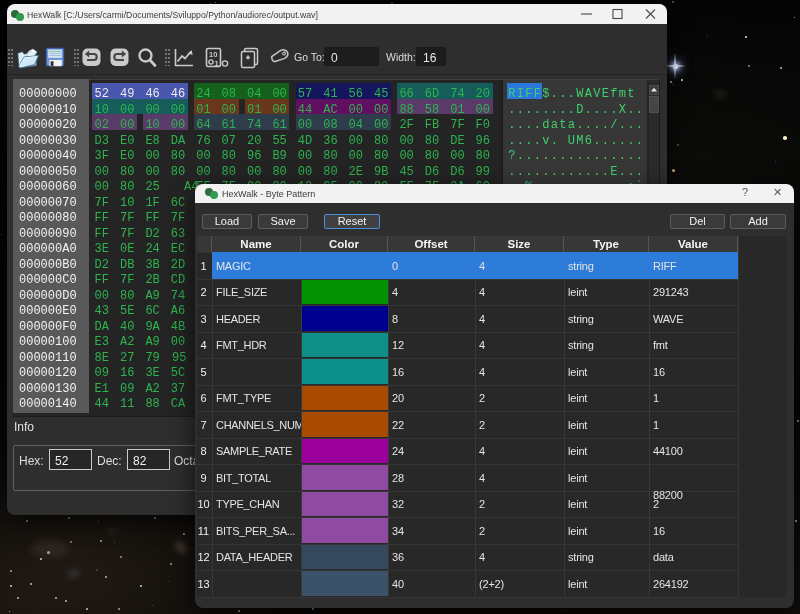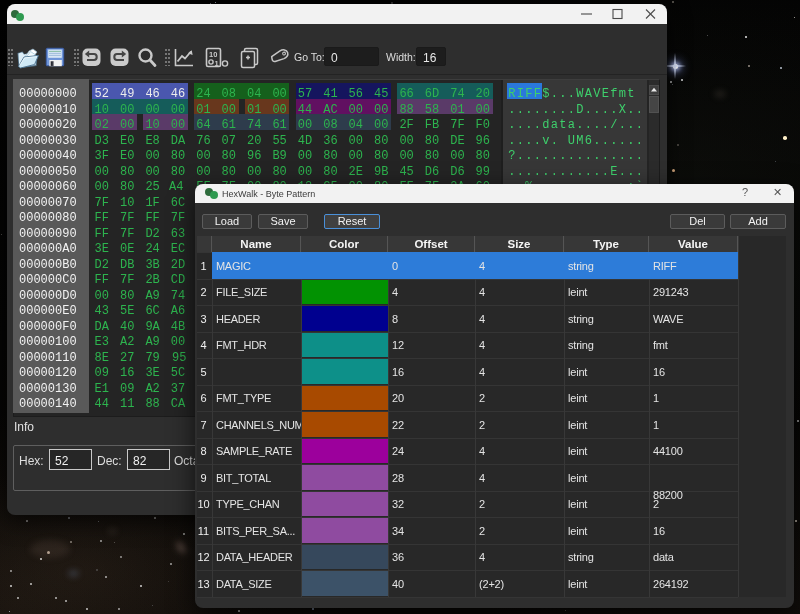--- a/index.html
+++ b/index.html
@@ -240,20 +240,21 @@
       <i class="v"></i>
     </div>
 </div>
 
 <div id="win">
   <div class="tbar"></div>
   <div class="tico" style="left:4px;top:6px">
       <i class="b1"></i>
       <i class="b2"></i>
     </div>
+  <div class="ttxt">HexWalk [C:/Users/carmi/Documents/Sviluppo/Python/audiorec/output.wav]</div>
   <svg class="capbtn" style="left:566px" width="94" height="20" viewBox="0 0 94 20">
     <line x1="8" y1="10" x2="19" y2="10" stroke="#4a4a4a" stroke-width="1.1"></line>
     <rect x="40" y="5.5" width="9" height="9" fill="none" stroke="#4a4a4a" stroke-width="1.1"></rect>
     <line x1="73" y1="5.5" x2="82" y2="14.5" stroke="#4a4a4a" stroke-width="1.1"></line>
     <line x1="82" y1="5.5" x2="73" y2="14.5" stroke="#4a4a4a" stroke-width="1.1"></line>
   </svg>
   <div id="toolbar">
     <i class="grip" style="left:1px"></i>
     <svg class="icon" style="left:9px" width="23" height="22" viewBox="0 0 23 22">
       <path d="M2.5 19.5 L1.5 6 L6.5 4.5 L8.5 7 L14 5.5 L14.5 9 L20 8 L21.5 8.5 L20.5 19 L4.5 21 Z" fill="#5a7d96" opacity=".9"></path>
@@ -456,21 +457,21 @@
     <i class="hb" style="left:316.2px;top:160.7px">80</i>
     <i class="hb" style="left:341.6px;top:160.7px">2E</i>
     <i class="hb" style="left:367.0px;top:160.7px">9B</i>
     <i class="hb" style="left:392.4px;top:160.7px">45</i>
     <i class="hb" style="left:417.8px;top:160.7px">D6</i>
     <i class="hb" style="left:443.2px;top:160.7px">D6</i>
     <i class="hb" style="left:468.6px;top:160.7px">99</i>
     <i class="hb" style="left:87.6px;top:176.2px">00</i>
     <i class="hb" style="left:113.0px;top:176.2px">80</i>
     <i class="hb" style="left:138.4px;top:176.2px">25</i>
-    <i class="hb" style="left:162px;top:176.2px">A4</i>
+    <i class="hb" style="left:177px;top:176.2px">A4</i>
     <i class="hb" style="left:189.2px;top:176.2px">FF</i>
     <i class="hb" style="left:214.6px;top:176.2px">7F</i>
     <i class="hb" style="left:240.0px;top:176.2px">00</i>
     <i class="hb" style="left:265.4px;top:176.2px">80</i>
     <i class="hb" style="left:290.8px;top:176.2px">12</i>
     <i class="hb" style="left:316.2px;top:176.2px">C5</i>
     <i class="hb" style="left:341.6px;top:176.2px">00</i>
     <i class="hb" style="left:367.0px;top:176.2px">80</i>
     <i class="hb" style="left:392.4px;top:176.2px">FF</i>
     <i class="hb" style="left:417.8px;top:176.2px">7F</i>
@@ -946,18 +947,17 @@
     <div class="tt" style="left:458px;top:333.3px;height:26.5px">16</div>
     <div class="tc" style="left:107px;top:360.8px;width:86px;height:24.5px;background:#36485c"></div>
     <div class="tn" style="left:2px;top:359.8px;width:13px;height:26.5px">12</div>
     <div class="tt" style="left:21px;top:359.8px;height:26.5px;width:85px;overflow:hidden;letter-spacing:-.3px">DATA_HEADER</div>
     <div class="tt" style="left:197px;top:359.8px;height:26.5px">36</div>
     <div class="tt" style="left:284px;top:359.8px;height:26.5px">4</div>
     <div class="tt" style="left:373px;top:359.8px;height:26.5px">string</div>
     <div class="tt" style="left:458px;top:359.8px;height:26.5px">data</div>
     <div class="tc" style="left:107px;top:387.3px;width:86px;height:24.5px;background:#3c5268"></div>
     <div class="tn" style="left:2px;top:386.3px;width:13px;height:26.5px">13</div>
-    <div class="tt" style="left:21px;top:386.3px;height:26.5px;width:85px;overflow:hidden;letter-spacing:-.3px">DATA_SIZE</div>
     <div class="tt" style="left:197px;top:386.3px;height:26.5px">40</div>
     <div class="tt" style="left:284px;top:386.3px;height:26.5px">(2+2)</div>
     <div class="tt" style="left:373px;top:386.3px;height:26.5px">leint</div>
     <div class="tt" style="left:458px;top:386.3px;height:26.5px">264192</div>
 </div>
 
 </body></html>

